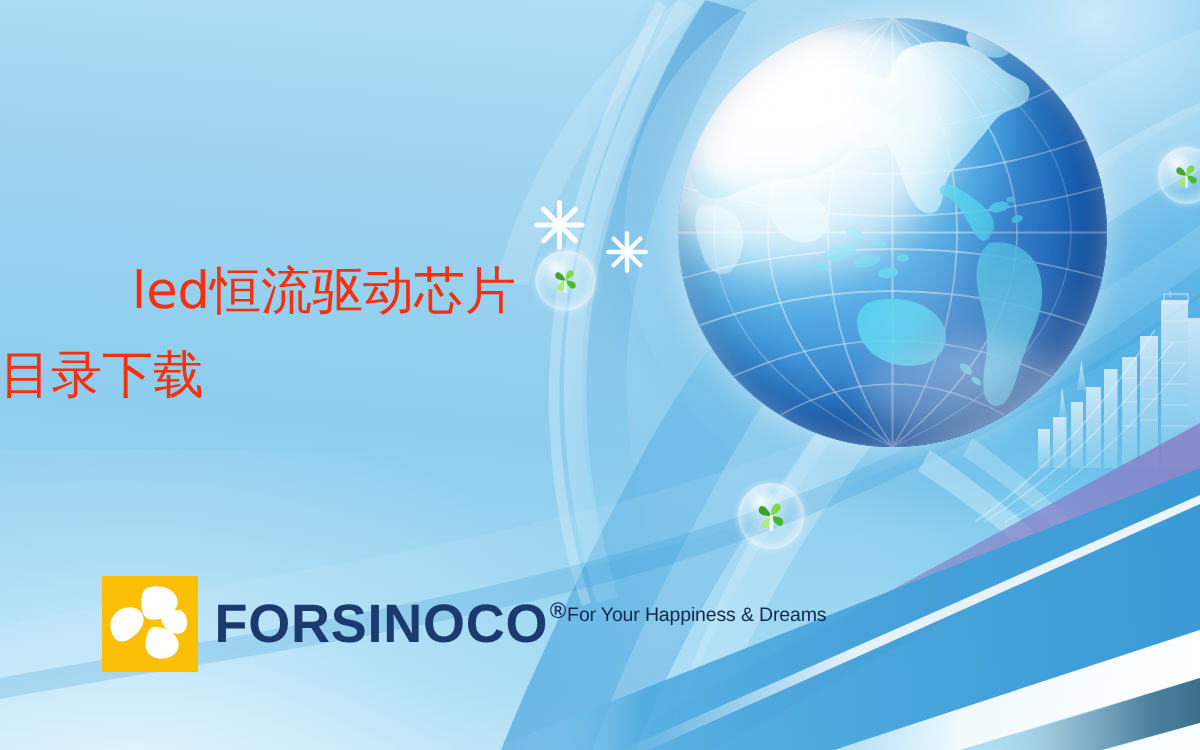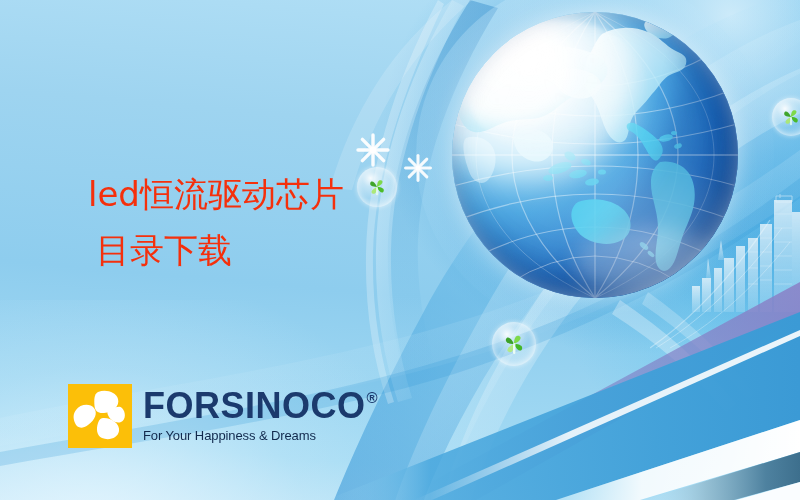--- a/index.html
+++ b/index.html
@@ -120,39 +120,39 @@
     left: 0; top: 166px;
     width: 400px;
     color: #f5300c;
     font-family: "DejaVu Sans", "Liberation Sans", sans-serif;
     font-size: 34px;
     line-height: 56px;
     letter-spacing: 0px;
     white-space: nowrap;
   }
   .headline .line1 { display: block; padding-left: 88px; }
-  .headline .line2 { display: block; padding-left: 96px; }
+  .headline .line2 { display: block; }
 
   
   .logo {
     position: absolute;
     left: 68px; bottom: 52px;
     display: flex;
     align-items: center;
   }
   .logo-mark {
     width: 64px; height: 64px;
     background: #fcbf08;
     flex: 0 0 auto;
     position: relative;
   }
   .logo-text {
     margin-left: 11px;
     display: flex;
-    flex-direction: column;
+    flex-direction: row;
     align-items: flex-start;
   }
   .logo-word {
     display: flex;
     align-items: flex-start;
     color: #1b3a6d;
     font-family: "Liberation Sans", sans-serif;
     font-weight: bold;
     font-size: 36px;
     line-height: 36px;

